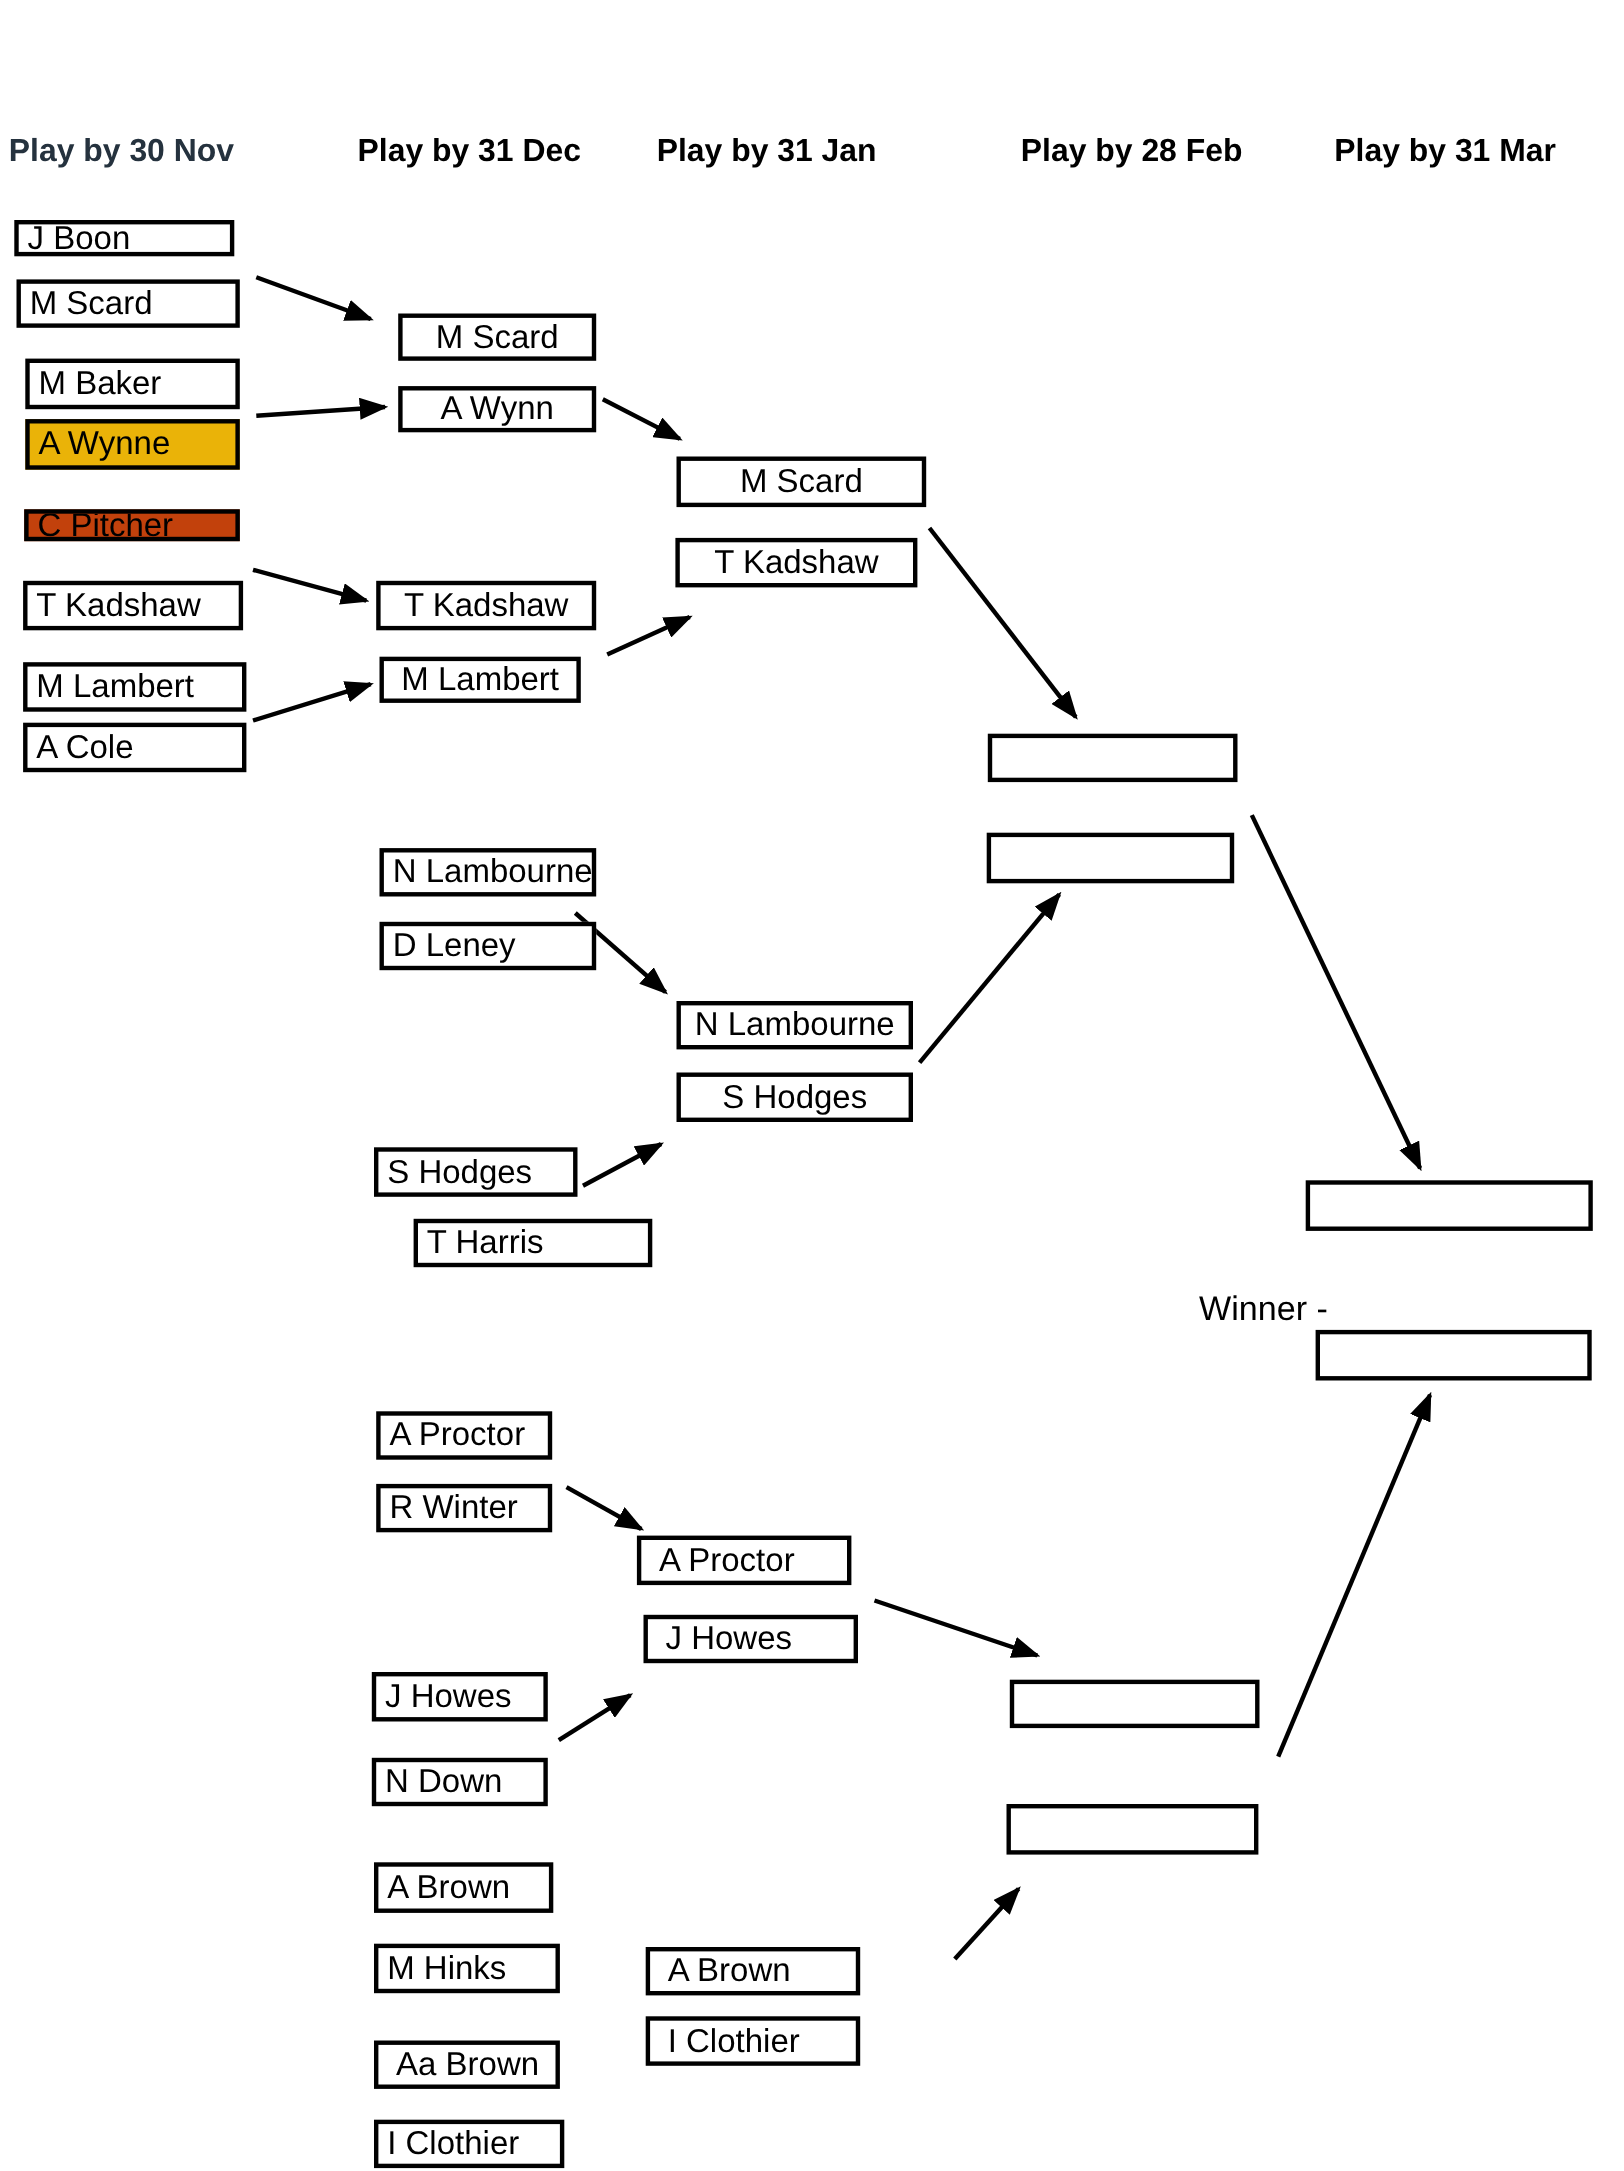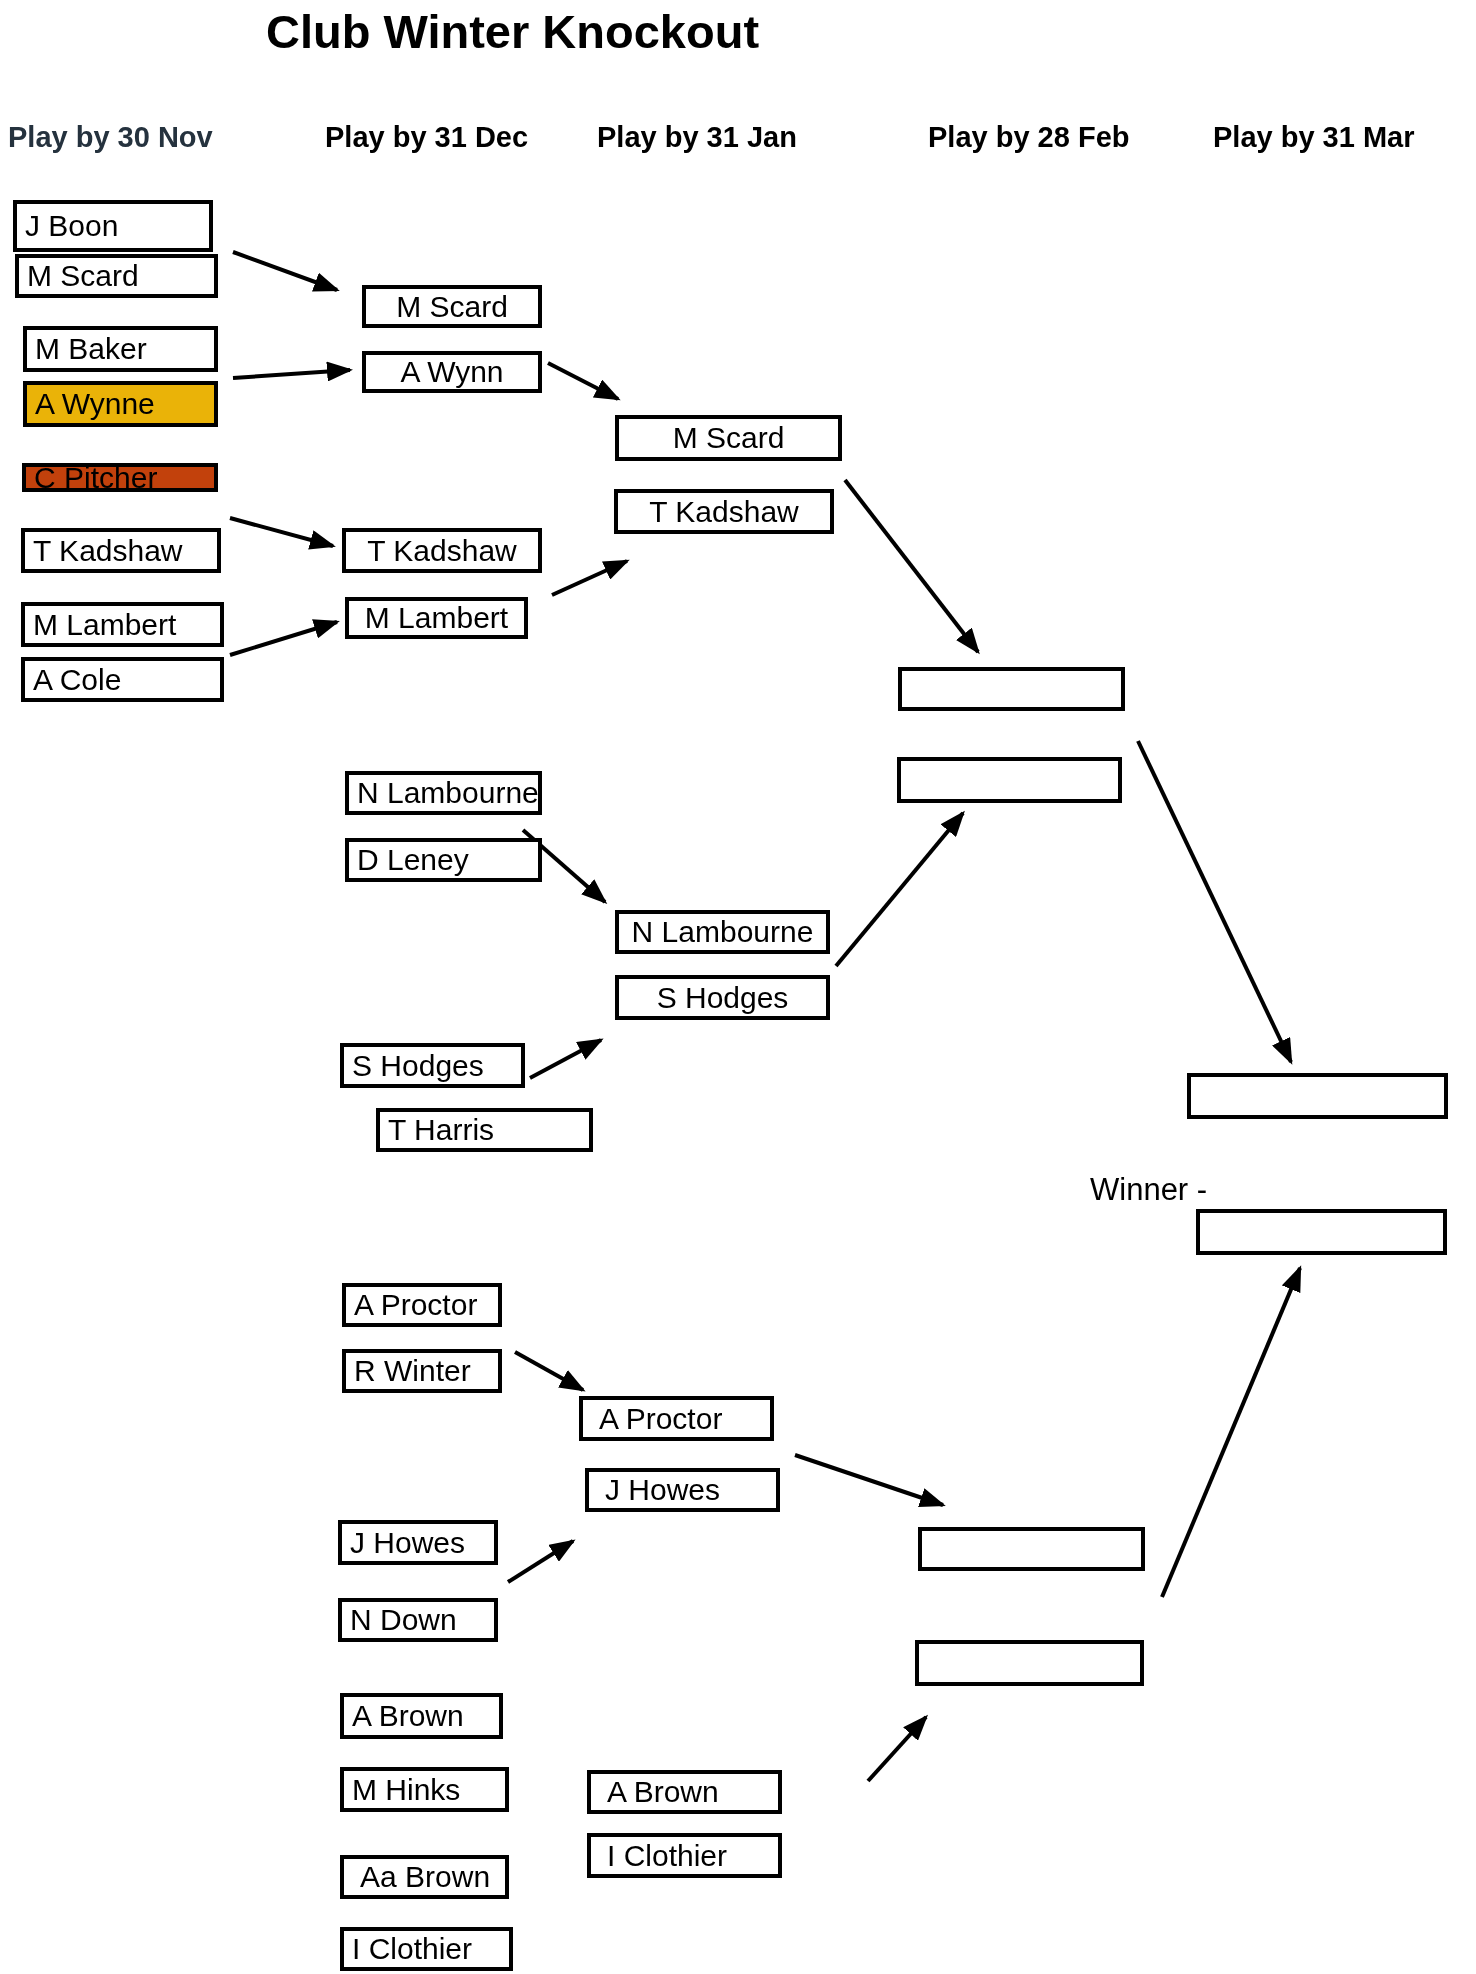--- a/index.html
+++ b/index.html
@@ -64,21 +64,20 @@
     width: 1476px;
     height: 1974px;
     pointer-events: none;
   }
 </style>
 </head>
 <body>
 
 <div id="page">
 
-  <div class="page-title">Club Winter Knockout</div>
 
   <div>
       <div class="col-header" style="left: 8px; color: rgb(37, 50, 62);">Play by 30 Nov</div>
       <div class="col-header" style="left: 325px; color: rgb(0, 0, 0);">Play by 31 Dec</div>
       <div class="col-header" style="left: 597px; color: rgb(0, 0, 0);">Play by 31 Jan</div>
       <div class="col-header" style="left: 928px; color: rgb(0, 0, 0);">Play by 28 Feb</div>
       <div class="col-header" style="left: 1213px; color: rgb(0, 0, 0);">Play by 31 Mar</div>
     </div>
 
   <svg class="arrows" width="1476" height="1974" viewBox="0 0 1476 1974" xmlns="http://www.w3.org/2000/svg">
@@ -101,21 +100,21 @@
         <line x1="530" y1="1078" x2="601" y2="1040" stroke="#000000" stroke-width="4" marker-end="url(#arrowhead)"></line>
         <line x1="515" y1="1352" x2="583" y2="1390" stroke="#000000" stroke-width="4" marker-end="url(#arrowhead)"></line>
         <line x1="508" y1="1582" x2="573" y2="1541" stroke="#000000" stroke-width="4" marker-end="url(#arrowhead)"></line>
         <line x1="795" y1="1455" x2="943" y2="1505" stroke="#000000" stroke-width="4" marker-end="url(#arrowhead)"></line>
         <line x1="868" y1="1781" x2="926" y2="1717" stroke="#000000" stroke-width="4" marker-end="url(#arrowhead)"></line>
         <line x1="1162" y1="1597" x2="1300" y2="1268" stroke="#000000" stroke-width="4" marker-end="url(#arrowhead)"></line>
       </g>
   </svg>
 
   <div>
-      <div class="pbox align-left" style="left: 13px; top: 200px; width: 200px; height: 52px; border-color: rgb(0, 0, 0); background: rgb(255, 255, 255);">J Boon</div>
+      <div class="pbox align-left" style="left: 13px; top: 200px; width: 200px; height: 33px; border-color: rgb(0, 0, 0); background: rgb(255, 255, 255);">J Boon</div>
       <div class="pbox align-left" style="left: 15px; top: 254px; width: 203px; height: 44px; border-color: rgb(0, 0, 0); background: rgb(255, 255, 255);">M Scard</div>
       <div class="pbox align-left" style="left: 23px; top: 326px; width: 195px; height: 46px; border-color: rgb(0, 0, 0); background: rgb(255, 255, 255);">M Baker</div>
       <div class="pbox align-left" style="left: 23px; top: 381px; width: 195px; height: 46px; border-color: rgb(0, 0, 0); background: #eab308;">A Wynne</div>
       <div class="pbox align-left" style="left: 22px; top: 463px; width: 196px; height: 29px; border-color: rgb(0, 0, 0); background: #c2410c; text-decoration: underline;">C Pitcher</div>
       <div class="pbox align-left" style="left: 21px; top: 528px; width: 200px; height: 45px; border-color: rgb(0, 0, 0); background: rgb(255, 255, 255);">T Kadshaw</div>
       <div class="pbox align-left" style="left: 21px; top: 602px; width: 203px; height: 45px; border-color: rgb(0, 0, 0); background: rgb(255, 255, 255);">M Lambert</div>
       <div class="pbox align-left" style="left: 21px; top: 657px; width: 203px; height: 45px; border-color: rgb(0, 0, 0); background: rgb(255, 255, 255);">A Cole</div>
       <div class="pbox align-center" style="left: 362px; top: 285px; width: 180px; height: 43px; border-color: rgb(0, 0, 0); background: rgb(255, 255, 255);">M Scard</div>
       <div class="pbox align-center" style="left: 362px; top: 351px; width: 180px; height: 42px; border-color: rgb(0, 0, 0); background: rgb(255, 255, 255);">A Wynn</div>
       <div class="pbox align-center" style="left: 342px; top: 528px; width: 200px; height: 45px; border-color: rgb(0, 0, 0); background: rgb(255, 255, 255);">T Kadshaw</div>

